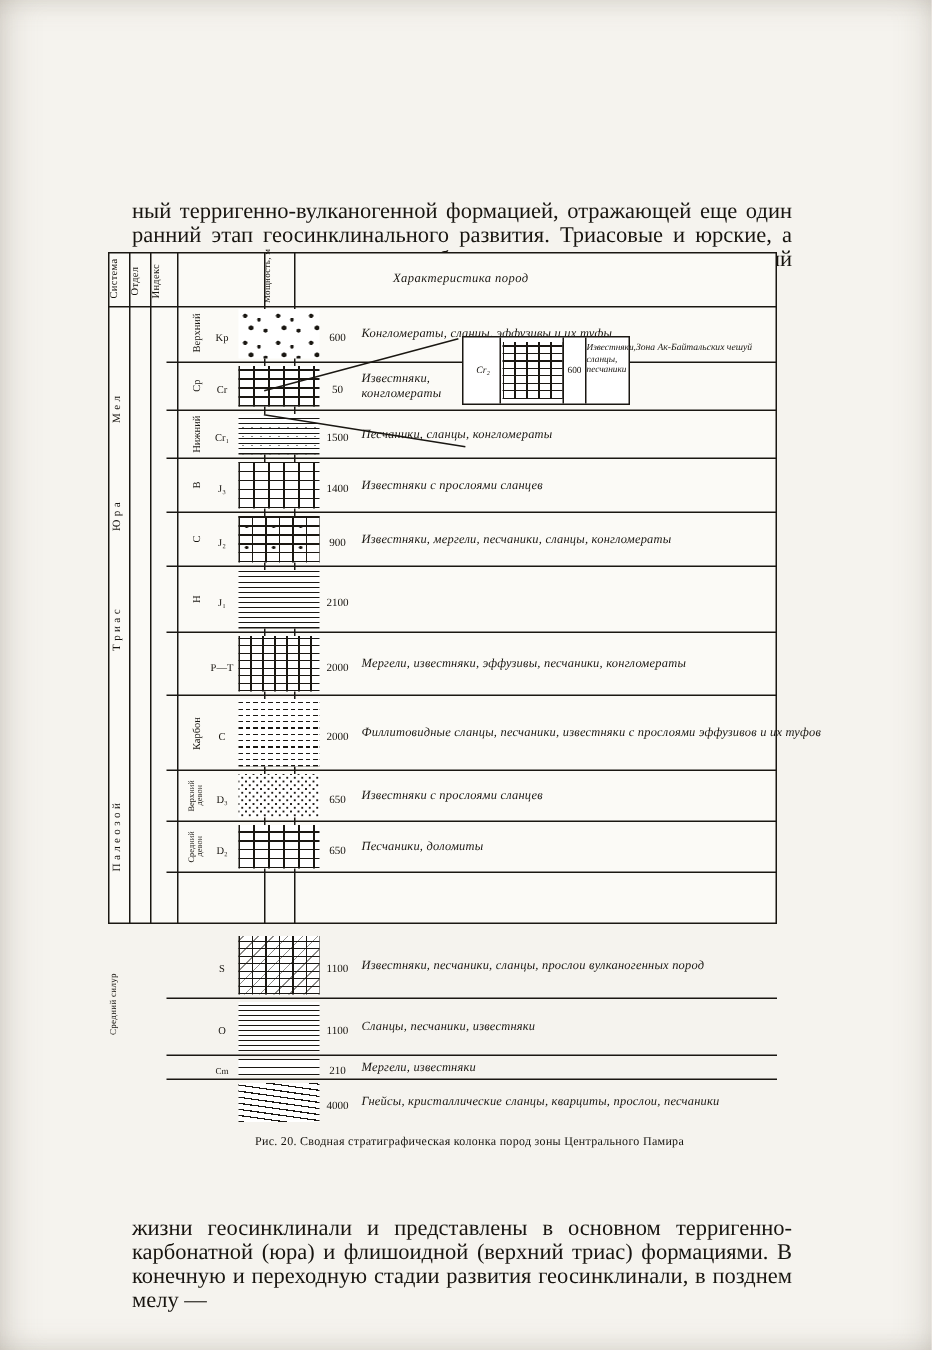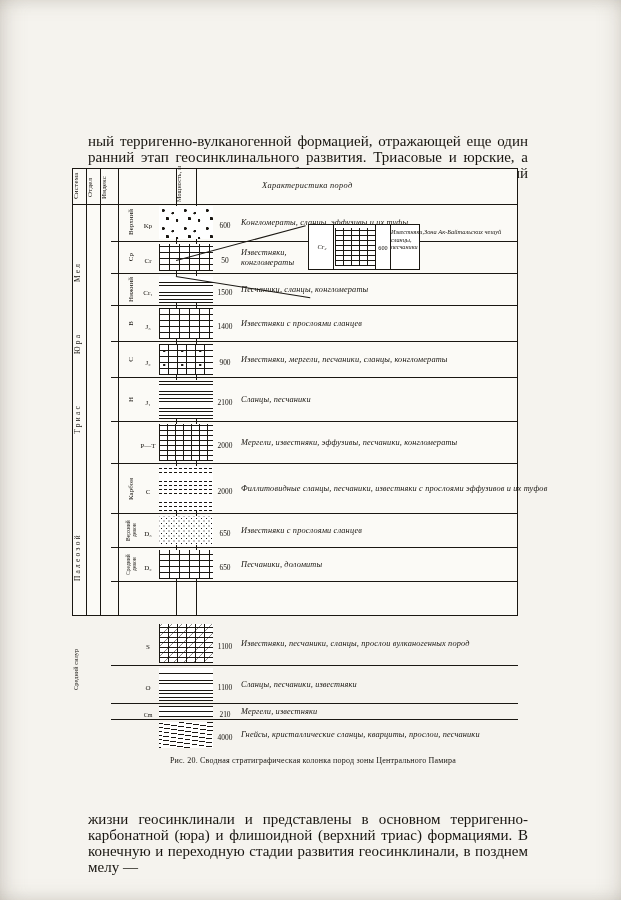--- a/index.html
+++ b/index.html
@@ -352,23 +352,20 @@
           </div>
         <div class="cell c-idx">
             <div class="cellcenter"><span class="cl">J₁</span></div>
           </div>
         <div class="cell c-lith">
             <div class="pat pat-shale"></div>
           </div>
         <div class="cell c-thk">
             <div class="cellcenter"><span class="cl thk">2100</span></div>
           </div>
-        <div class="cell c-desc">
-            <div class="desc">Сланцы, песчаники</div>
-          </div>
       </div>
 
       <div class="row" style="top:218px; height:42px;">
         <div class="cell c-sys"></div>
         <div class="cell c-dept"></div>
         <div class="cell c-idx">
             <div class="cellcenter"><span class="cl">P—T</span></div>
           </div>
         <div class="cell c-lith">
             <div class="pat pat-brick2"></div>

